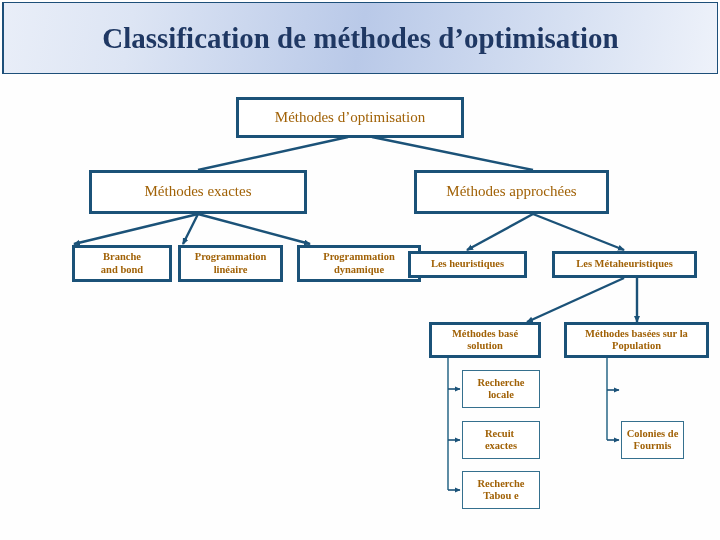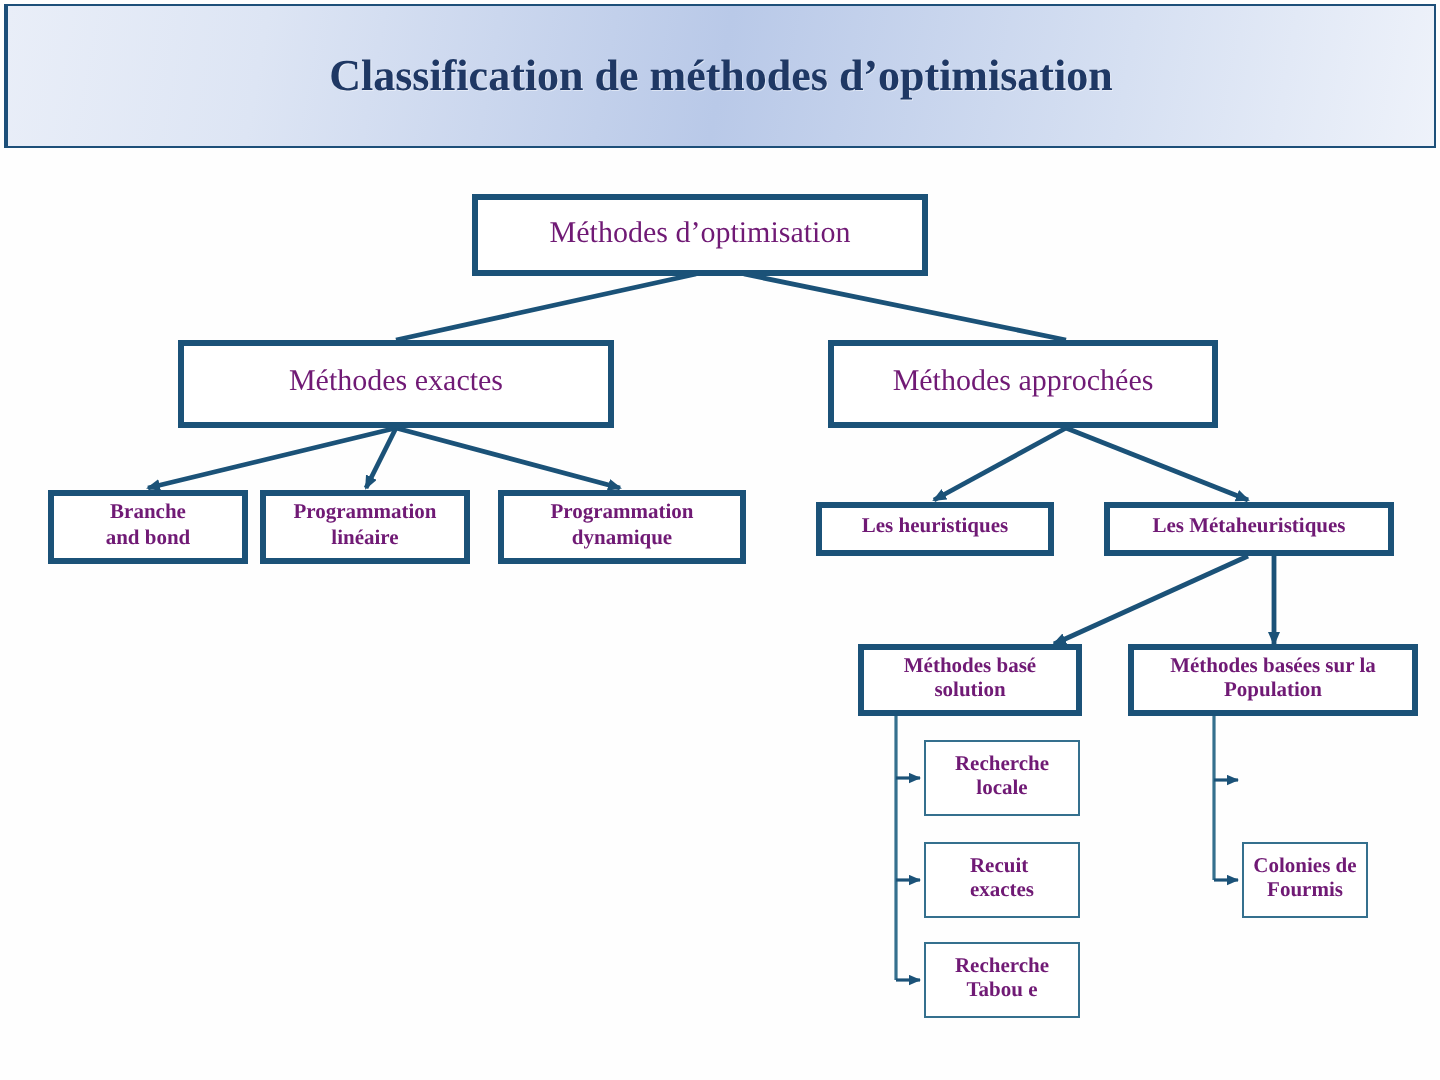--- a/index.html
+++ b/index.html
@@ -42,52 +42,52 @@
   #title-text {
     position: absolute;
     left: 0;
     right: 0;
     top: 50%;
     transform: translateY(-50%);
     text-align: center;
     color: #1f3864;
     font-family: "Liberation Serif", "DejaVu Serif", serif;
     font-weight: bold;
-    font-size: 22px;
+    font-size: 29px;
     letter-spacing: 0px;
     white-space: nowrap;
     text-shadow: 0.5px 0.5px 0 rgba(255,255,255,0.45);
   }
 
   
   .node {
     position: absolute;
     box-sizing: border-box;
     background: #ffffff;
     border: 3px solid #1b5278;
     display: flex;
     align-items: center;
     justify-content: center;
     text-align: center;
-    color: #701a75;
+    color: #a16207;
     font-family: "Liberation Serif", "DejaVu Serif", serif;
     font-weight: bold;
     line-height: 1.15;
     z-index: 5;
   }
   .node.thin {
     border-width: 1px;
     border-color: #35708e;
   }
   .node .lbl { display: block; padding: 0 3px; }
 
   
   .tier1 { font-size: 15px; font-weight: normal; font-family: "Liberation Serif","DejaVu Serif",serif; }
   .tier2 { font-size: 15px; font-weight: normal; }
-  .tier3 { font-size: 10.5px; }
+  .tier3 { font-size: 10.5px; margin-left: 48px; }
   .tier4 { font-size: 10.5px; }
   .tier5 { font-size: 10.5px; }
 
   
   .conn-svg {
     position: absolute;
     left: 0;
     top: 0;
     width: 720px;
     height: 540px;

